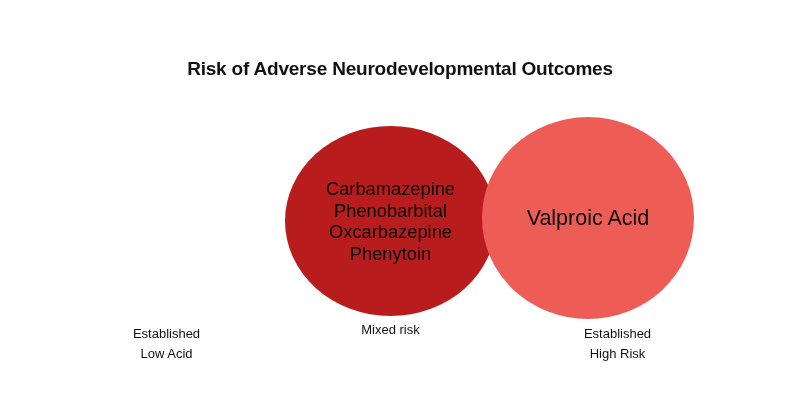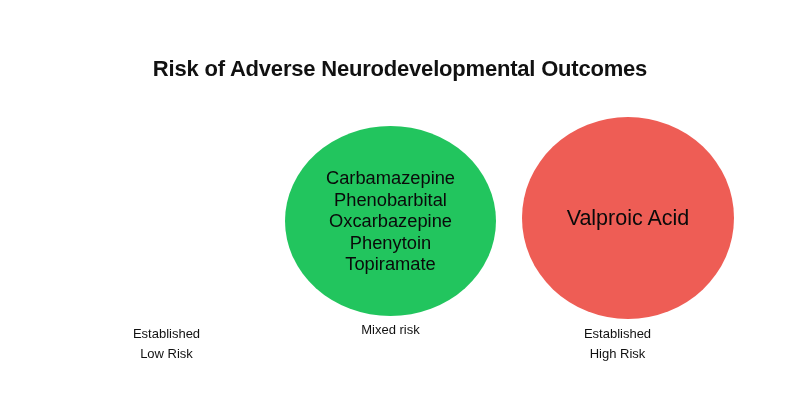--- a/index.html
+++ b/index.html
@@ -23,21 +23,21 @@
     height: 400px;
     background: #ffffff;
   }
 
   .figure-title {
     position: absolute;
     left: 0;
     top: 52px;
     width: 800px;
     text-align: center;
-    font-size: 22px;
+    font-size: 19px;
     line-height: 34px;
     font-weight: 700;
     letter-spacing: -0.2px;
     color: #111111;
     white-space: nowrap;
   }
 
   .groups {
     position: absolute;
     left: 0;
@@ -85,21 +85,21 @@
   
   .group-mixed { left: 0px; width: 800px; }
   .group-mixed .bubble {
     left: 285px; top: 126px; width: 211px; height: 190px;
   }
   .group-mixed .drug-line { font-size: 18.3px; line-height: 21.5px; }
 
   
   .group-high  { left: 0px; width: 800px; }
   .group-high .bubble {
-    left: 522px; top: 117px; width: 212px; height: 202px;
+    left: 482px; top: 117px; width: 212px; height: 202px;
   }
   .group-high .drug-line { font-size: 21.5px; line-height: 30px; }
 
   .caption {
     position: absolute;
     text-align: center;
     font-size: 13px;
     line-height: 20px;
     font-weight: 400;
     color: #111111;
@@ -115,32 +115,31 @@
 
 <div class="figure">
 
   <div class="figure-title">Risk of Adverse Neurodevelopmental Outcomes</div>
 
   <div class="groups">
 
     <div class="group group-low">
       <div class="caption caption-low">
         <span>Established</span>
-        <span>Low Risk</span>
+        <span>Low Acid</span>
       </div>
     </div>
 
     <div class="group group-mixed">
-      <div class="bubble" style="background-color: #22c55e;">
+      <div class="bubble" style="background-color: #b91c1c;">
         <div class="bubble-text">
           <span class="drug-line">Carbamazepine</span>
           <span class="drug-line">Phenobarbital</span>
           <span class="drug-line">Oxcarbazepine</span>
           <span class="drug-line">Phenytoin</span>
-          <span class="drug-line">Topiramate</span>
         </div>
       </div>
       <div class="caption caption-mixed">
         <span>Mixed risk</span>
       </div>
     </div>
 
     <div class="group group-high">
       <div class="bubble" style="background-color: rgb(238, 93, 85);">
         <div class="bubble-text">

